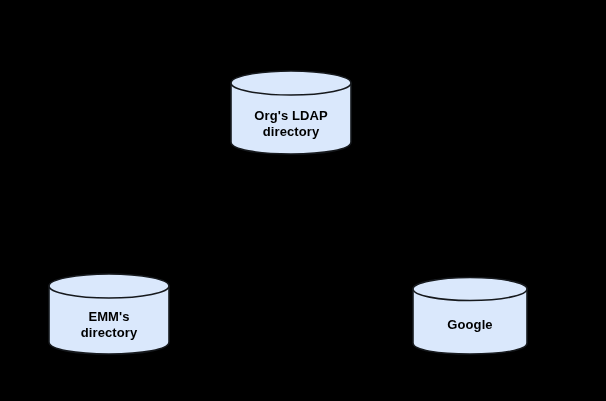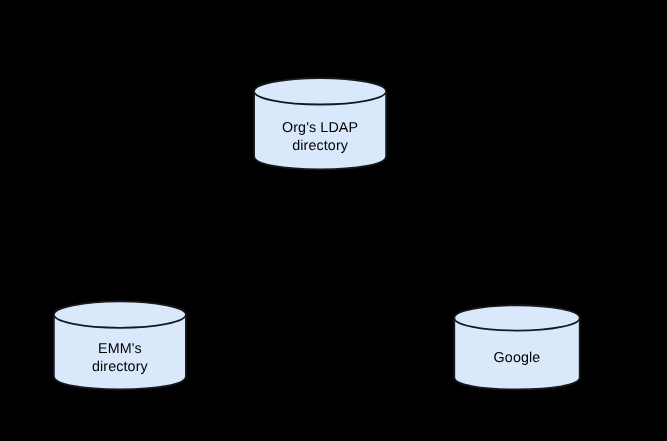--- a/index.html
+++ b/index.html
@@ -33,20 +33,21 @@
     left: 0;
     right: 0;
     text-align: center;
     color: #000000;
     font-family: "Liberation Sans", sans-serif;
     font-size: 13px;
     line-height: 16px;
     letter-spacing: 0.1px;
     white-space: pre-line;
     pointer-events: none;
+    font-weight: bold;
   }
 
   
   #node-ldap        { left: 230px; top: 70px;  width: 122px; height: 85px; }
   #node-ldap .db-label  { top: 38px; }
 
   
   #node-emm         { left: 48px;  top: 273px; width: 122px; height: 82px; }
   #node-emm .db-label   { top: 36px; }
 

